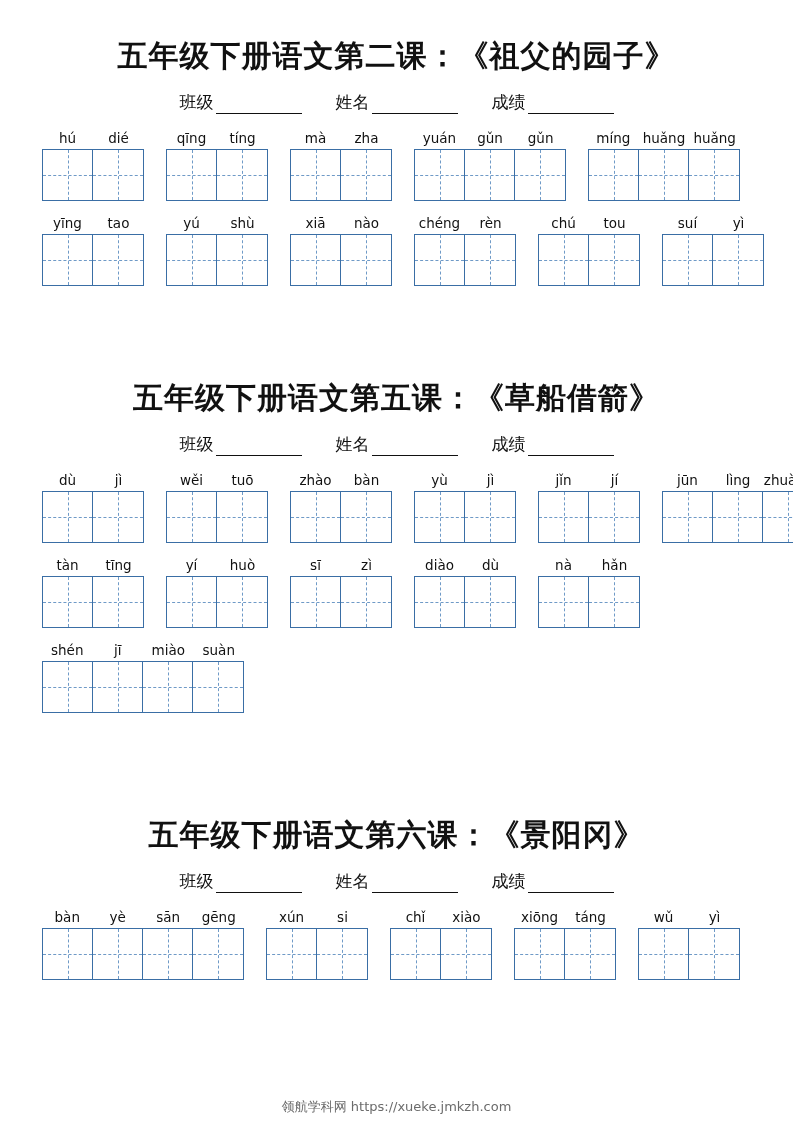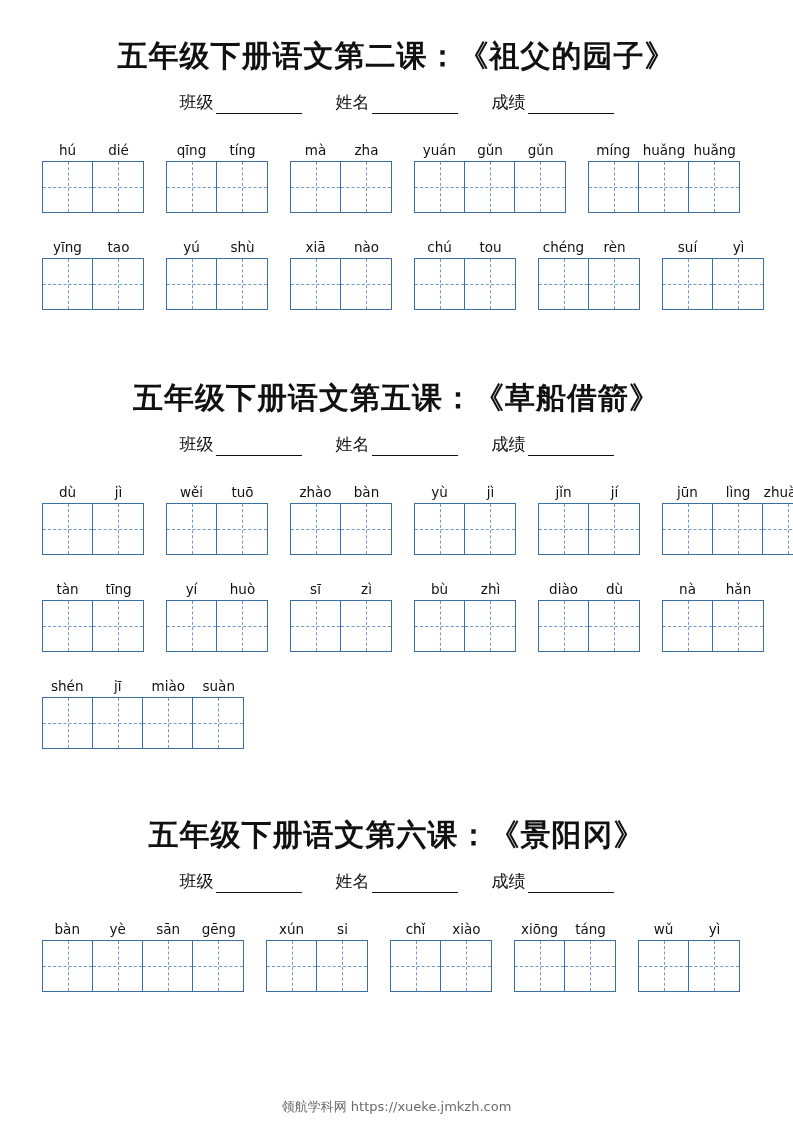--- a/index.html
+++ b/index.html
@@ -66,21 +66,20 @@
   }
   .word-row {
     display: flex;
     align-items: flex-start;
     margin-bottom: 14px;
     padding-left: 42px;
     box-sizing: border-box;
   }
   .word-group {
     margin-right: 22px;
-    margin-top: 12px;
   }
   .pinyin-line {
     display: flex;
     justify-content: space-around;
     font-family: "DejaVu Sans", sans-serif;
     font-size: 13.5px;
     color: #111;
     margin-bottom: 3px;
     letter-spacing: 0px;
   }
@@ -242,32 +241,32 @@
             <span class="pinyin-cell">xiā</span>
             <span class="pinyin-cell">nào</span>
           </div>
           <div class="grid">
             <div class="cell"></div>
             <div class="cell"></div>
           </div>
         </div>
         <div class="word-group">
           <div class="pinyin-line">
+            <span class="pinyin-cell">chéng</span>
+            <span class="pinyin-cell">rèn</span>
+          </div>
+          <div class="grid">
+            <div class="cell"></div>
+            <div class="cell"></div>
+          </div>
+        </div>
+        <div class="word-group">
+          <div class="pinyin-line">
             <span class="pinyin-cell">chú</span>
             <span class="pinyin-cell">tou</span>
-          </div>
-          <div class="grid">
-            <div class="cell"></div>
-            <div class="cell"></div>
-          </div>
-        </div>
-        <div class="word-group">
-          <div class="pinyin-line">
-            <span class="pinyin-cell">chéng</span>
-            <span class="pinyin-cell">rèn</span>
           </div>
           <div class="grid">
             <div class="cell"></div>
             <div class="cell"></div>
           </div>
         </div>
         <div class="word-group">
           <div class="pinyin-line">
             <span class="pinyin-cell">suí</span>
             <span class="pinyin-cell">yì</span>
@@ -381,30 +380,20 @@
           </div>
           <div class="grid">
             <div class="cell"></div>
             <div class="cell"></div>
           </div>
         </div>
         <div class="word-group">
           <div class="pinyin-line">
             <span class="pinyin-cell">sī</span>
             <span class="pinyin-cell">zì</span>
-          </div>
-          <div class="grid">
-            <div class="cell"></div>
-            <div class="cell"></div>
-          </div>
-        </div>
-        <div class="word-group">
-          <div class="pinyin-line">
-            <span class="pinyin-cell">bù</span>
-            <span class="pinyin-cell">zhì</span>
           </div>
           <div class="grid">
             <div class="cell"></div>
             <div class="cell"></div>
           </div>
         </div>
         <div class="word-group">
           <div class="pinyin-line">
             <span class="pinyin-cell">diào</span>
             <span class="pinyin-cell">dù</span>

